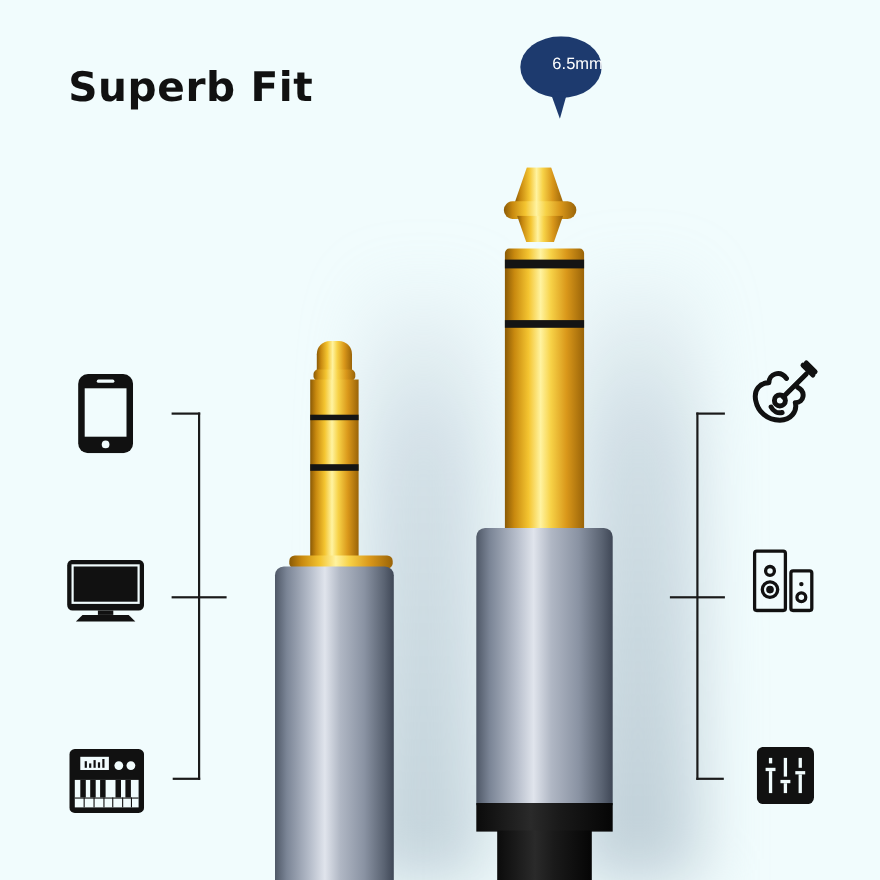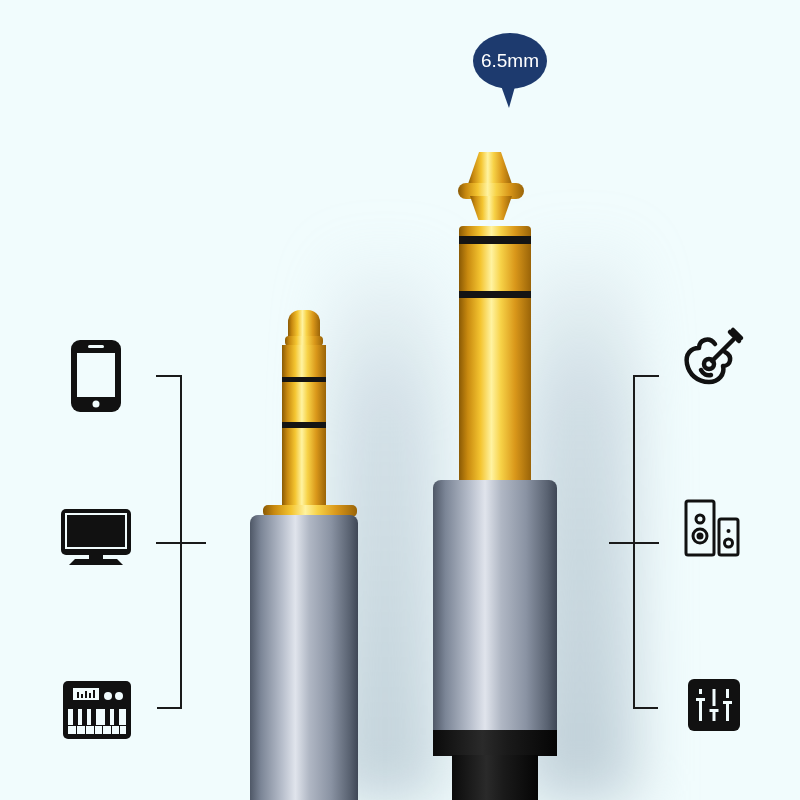--- a/index.html
+++ b/index.html
@@ -26,22 +26,22 @@
       font-size: 37px; font-weight: bold; color: #111111;
       letter-spacing: 0.5px;
     }
 
     
     .bubble {
       position: absolute; width: 76px; height: 58px;
     }
     .bubble svg { position: absolute; left: 0; top: 0; }
     .bubble .bubble-text {
-      position: absolute; left: 0; top: 17px; width: 76px; text-align: center;
-      color: #ffffff; font-size: 19px; font-family: "Liberation Sans", sans-serif;
+      position: absolute; left: 0; top: 17px; width: 76px; text-align: right;
+      color: #ffffff; font-size: 15px; font-family: "Liberation Sans", sans-serif;
     }
     .bubble-65 { left: 472px; top: 33px; }
     .bubble-35 { left: 266px; top: 198px; }
 
     
     .bracket-line { position: absolute; background: #1a1a1a; }
 
     
     .icon { position: absolute; }
     .icon svg { display: block; }
@@ -62,20 +62,21 @@
     .ring { position: absolute; background: #141414; }
   </style>
 </head>
 <body>
 
 <div class="canvas">
 
   <div class="shadow shadow-a"></div>
   <div class="shadow shadow-b"></div>
 
+  <div class="title">Superb Fit</div>
 
   <div class="bubble bubble-65">
     <svg width="76" height="78" viewBox="0 0 76 78">
       <ellipse cx="38" cy="28" rx="37" ry="28" fill="#1d3a6e"></ellipse>
       <path d="M28 50 L37 75 L44 50 Z" fill="#1d3a6e"></path>
     </svg>
     <div class="bubble-text">6.5mm</div>
   </div>
 
 

